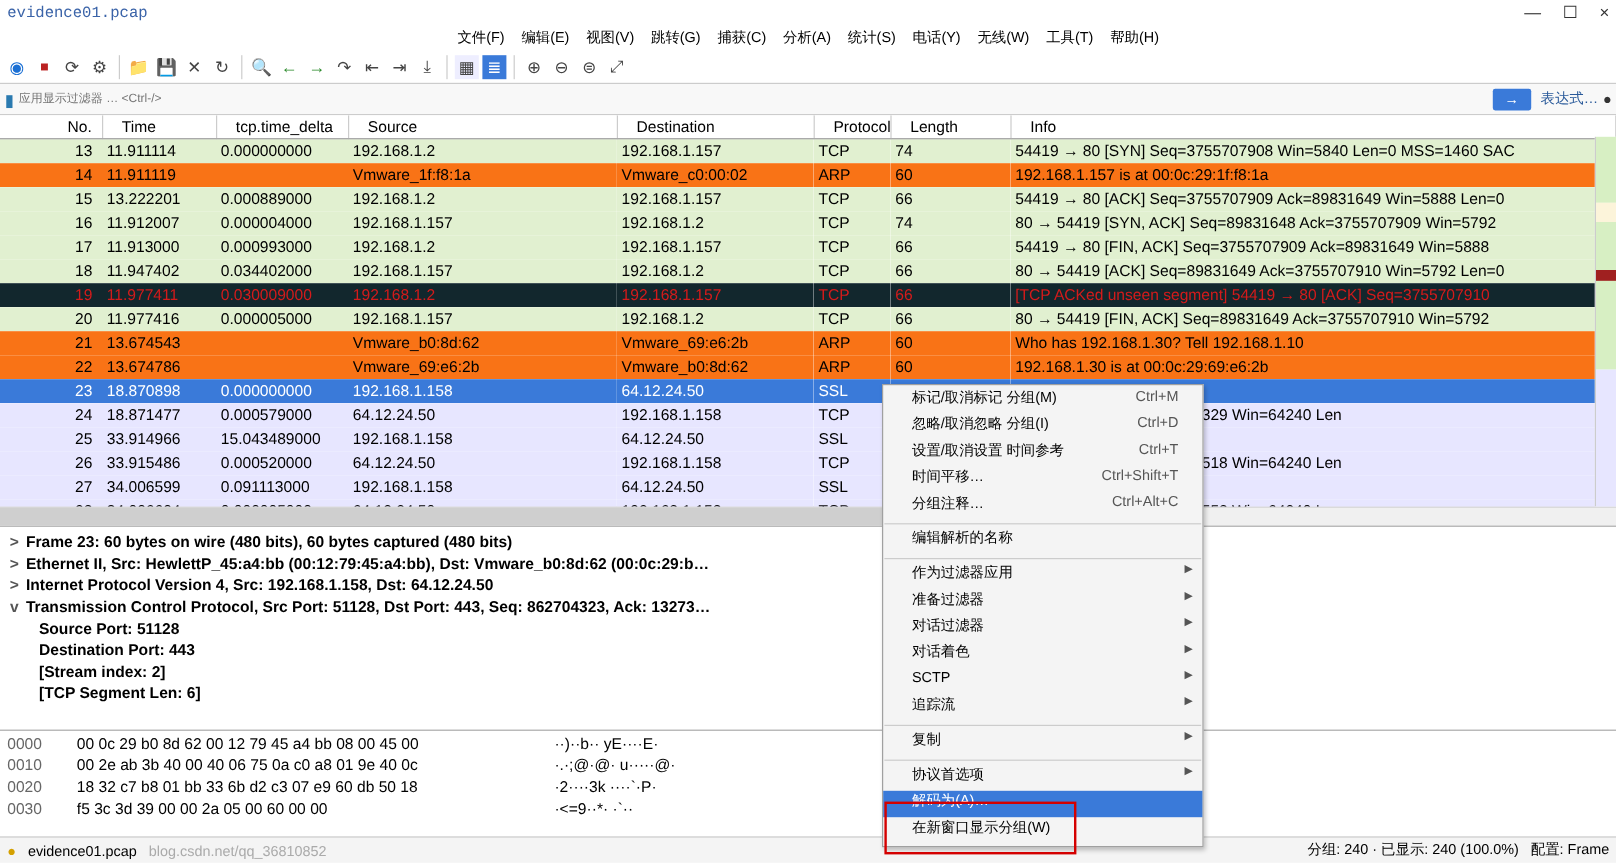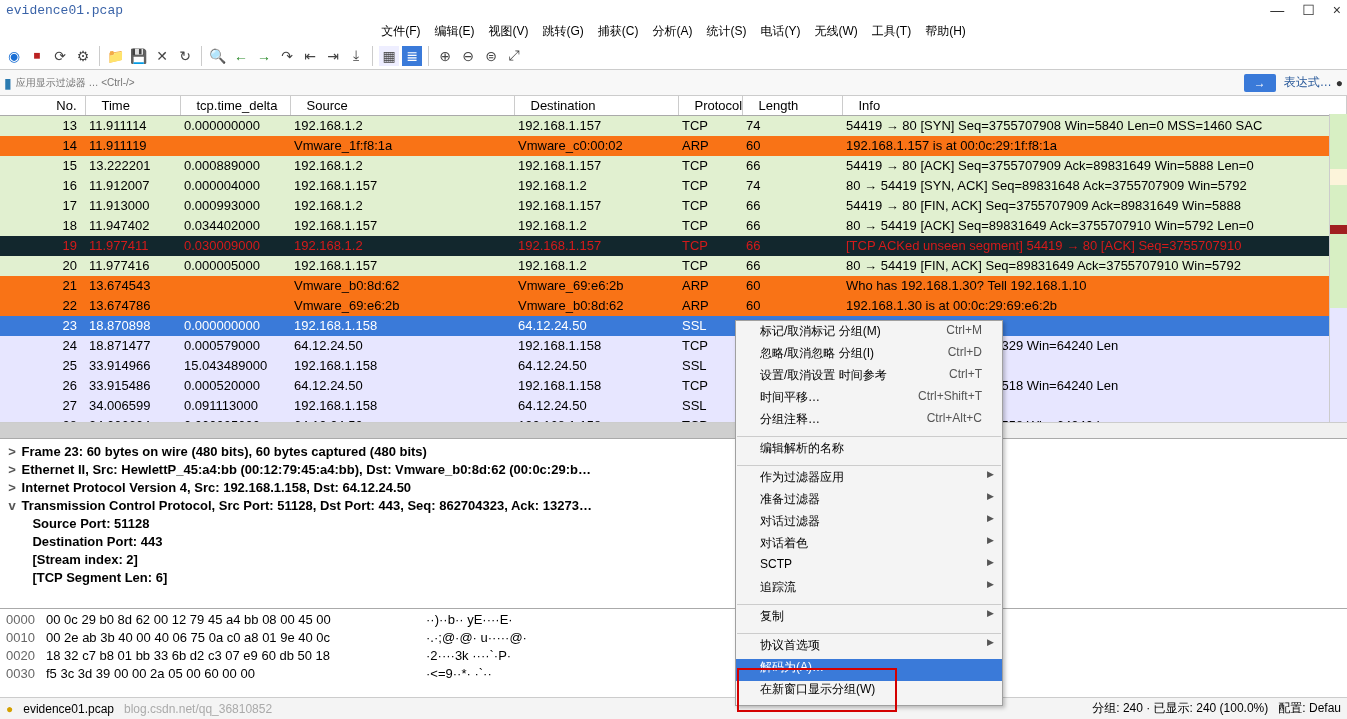--- a/index.html
+++ b/index.html
@@ -41,21 +41,21 @@
 .scrollx { height:16px; background:#f0f0f0; border-top:1px solid #ccc; display:flex; }
 .scrollx .thumb { height:100%; background:#cfcfcf; }
 .minimap { position:absolute; right:0; top:18px; width:18px; bottom:0; background:#fff; border-left:1px solid #ccc;}
 .minimap .seg { position:absolute; left:0; right:0; }
 
 .details { height:170px; overflow:auto; border-top:1px solid #aaa; padding:4px 6px;font-weight:bold; }
 .details .ln { line-height:18px; white-space:pre; }
 .tw { display:inline-block; width:12px; text-align:center; color:#555; }
 
 .hexpane { height:90px; overflow:auto; border-top:1px solid #aaa; padding:2px 6px; display:flex; flex-direction:column; }
-.hexrow { display:flex; gap:0; line-height:18px; }
+.hexrow { display:flex; gap:18px; line-height:18px; }
 .hexoff { width:40px; color:#666; }
 .hexbytes { width:380px; }
 .hexascii { }
 
 .statusbar { position:absolute; bottom:0; left:0; right:0; height:22px; border-top:1px solid #ccc; background:#f4f4f4; display:flex; align-items:center; padding:0 6px; gap:10px; font-size:12px; }
 .statusbar .fill { flex:1; }
 .statusbar .faint { color:#aaa; }
 
 .ctxmenu { position:absolute; left:735px; top:320px; width:268px; background:#f4f4f4; border:1px solid #a0a0a0; box-shadow:2px 2px 4px rgba(0,0,0,0.25); z-index:50; padding:2px 0; }
 .ctxmenu .item { height:22px; display:flex; padding:0 20px 0 24px; position:relative; }
@@ -348,21 +348,21 @@
       <span class="hexbytes">f5 3c 3d 39 00 00 2a 05  00 60 00 00</span>
       <span class="hexascii">·&lt;=9··*· ·`··</span>
     </div>
   </div>
 
 <div class="statusbar">
   <span style="color:#d4a000">●</span>
   <span>evidence01.pcap</span>
   <span class="fill faint" style="text-align:left;padding-right:30px">blog.csdn.net/qq_36810852</span>
   <span>分组: 240 · 已显示: 240 (100.0%)</span>
-  <span>配置: Defau</span>
+  <span>配置: Frame</span>
 </div>
 
 <div class="ctxmenu" id="ctxmenu">
     <div class="item">
       <span>标记/取消标记 分组(M)</span>
       <span class="sc">Ctrl+M</span>
     </div>
     <div class="item">
       <span>忽略/取消忽略 分组(I)</span>
       <span class="sc">Ctrl+D</span>

